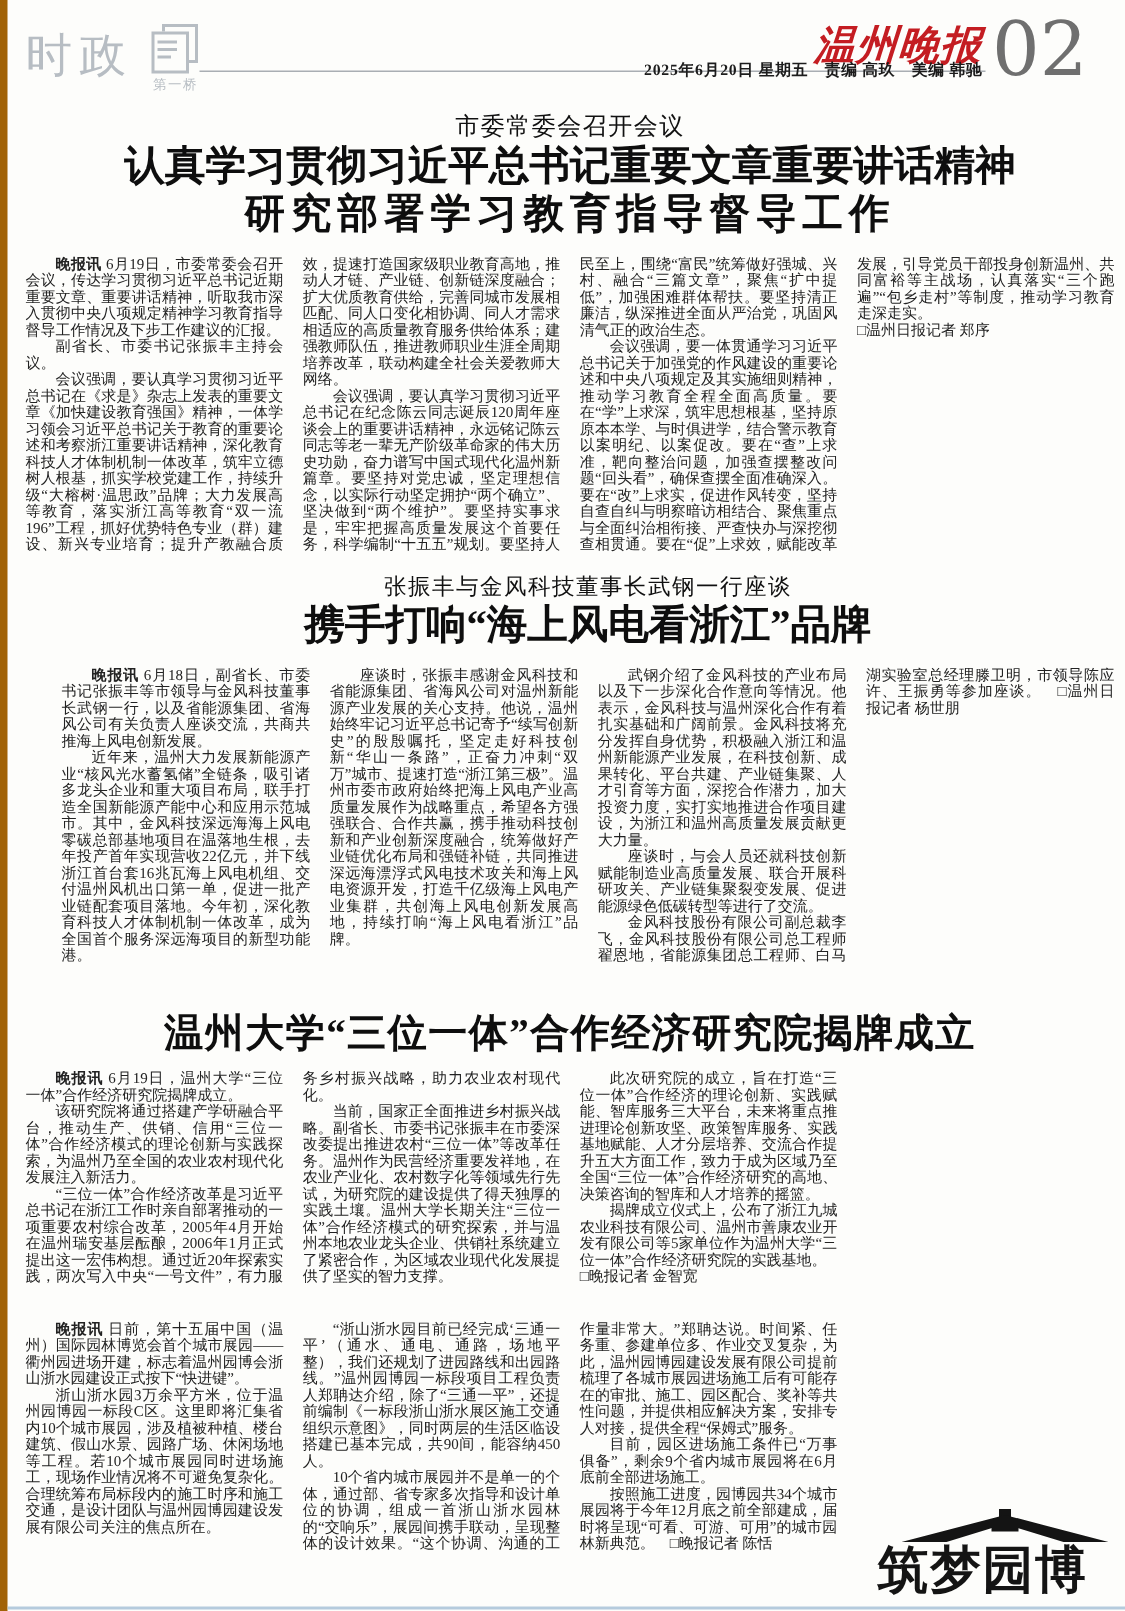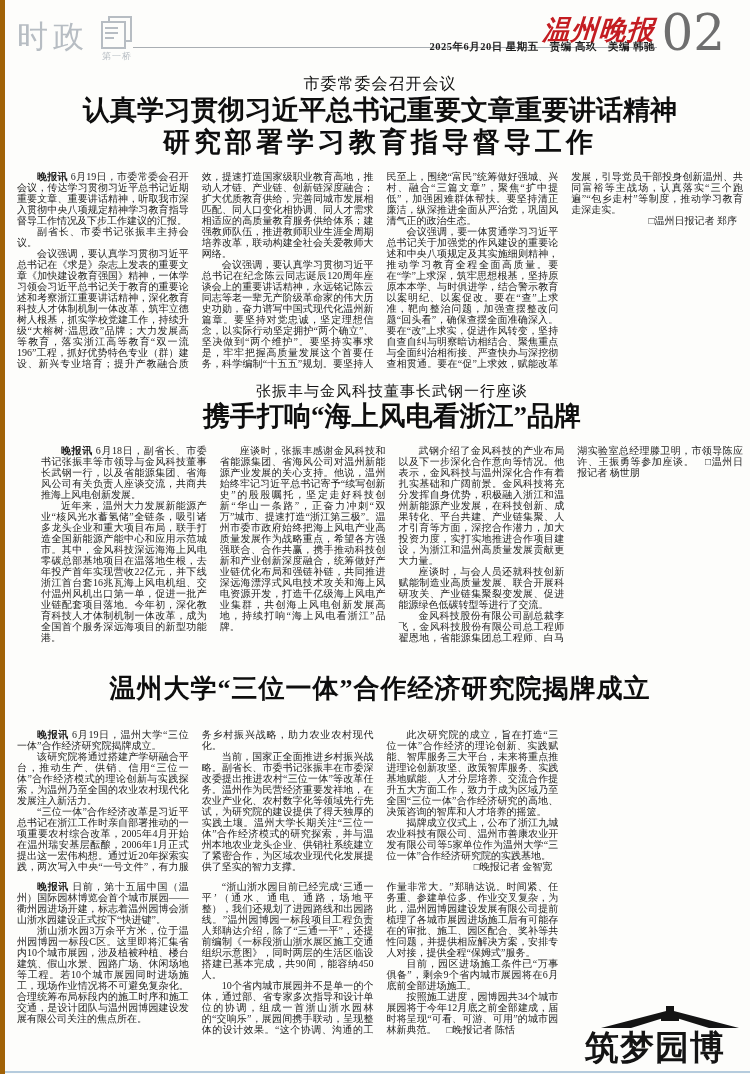--- a/index.html
+++ b/index.html
@@ -26,24 +26,24 @@
   .kicker{text-align:center;font-size:16px;letter-spacing:1px;color:#111;}
   .headline{text-align:center;font-weight:700;color:#0e0e0e;line-height:1.18;}
   .headline.big{font-size:27px;}
   .headline.spaced{letter-spacing:4px;}
   .headline.mid{font-size:26px;font-weight:600;letter-spacing:1px;}
   .body-cols{
     margin-top:12px;column-count:4;column-gap:13px;column-fill:auto;
     font-size:10px;line-height:11px;text-align:justify;overflow:hidden;color:#222;
   }
   .body-cols p.para{margin:0;text-indent:2em;}
-  .body-cols p.byline{margin:0;text-align:right;padding-right:6px;}
+  .body-cols p.byline{margin:0;padding-right:6px;}
   #a1{top:74px;}  #a1 .body-cols{height:198px;}
   #a2{top:382px;margin-left:24px;} #a2 .kicker{font-size:15px;} #a2 .body-cols{height:207px;}
-  #a3{top:674px;} #a3 .body-cols{height:152px;margin-top:24px;}
+  #a3{top:674px;} #a3 .body-cols{height:152px;margin-top:9px;}
   #a4{top:872px;} #a4 .body-cols{height:162px;margin-top:9px;}
   
   .stamp{position:absolute;right:14px;bottom:10px;width:172px;text-align:center;}
   .stamp svg{display:block;margin:0 0 -2px auto;}
   .stamp .stamp-text{font-family:"Liberation Sans","DejaVu Sans",sans-serif;font-weight:900;font-size:34px;letter-spacing:1px;color:#141414;line-height:1;}
   .bottom-rule{position:absolute;left:0;right:0;bottom:1px;height:2px;background:#b5cbdd;}
 </style>
 </head>
 <body>
 

